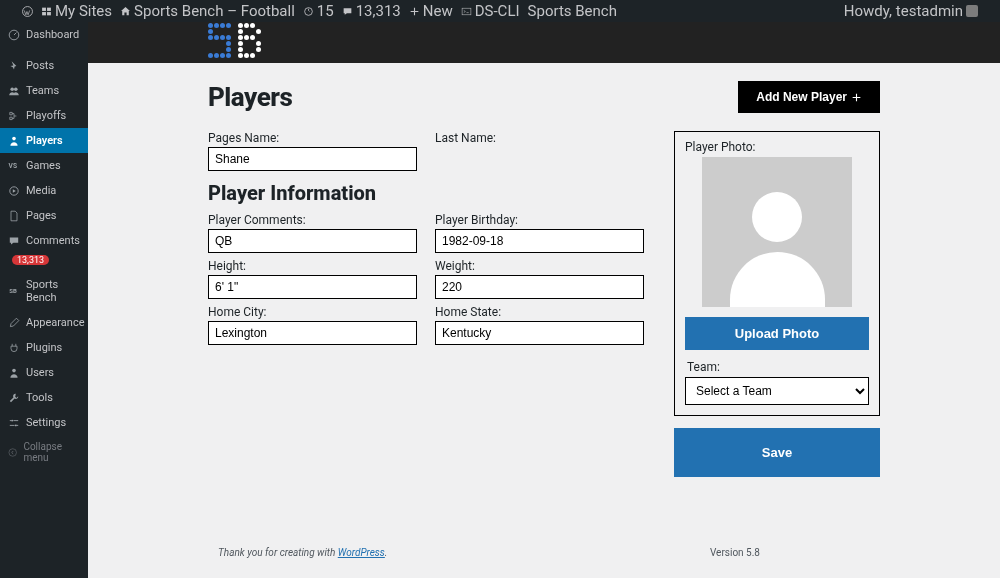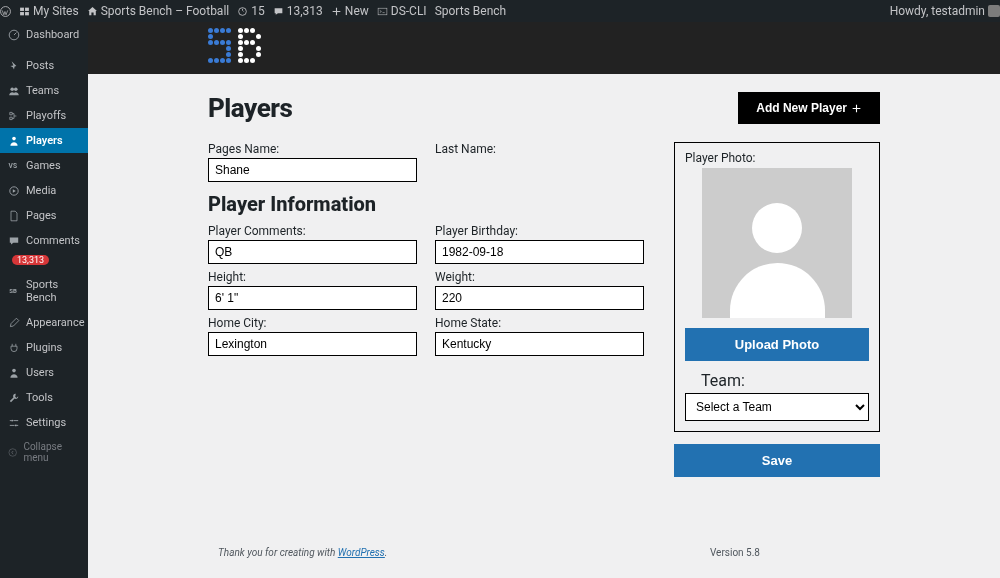--- a/index.html
+++ b/index.html
@@ -1,19 +1,19 @@
 <!DOCTYPE html>
 <html><head>
 <meta charset="utf-8">
 <style>
   * { box-sizing: border-box; margin: 0; padding: 0; }
   body { font-family: -apple-system, BlinkMacSystemFont, "Segoe UI", Roboto, sans-serif; font-size: 13px; background: #f0f0f1; color: #1d2327; width: 1000px; height: 578px; overflow: hidden; }
   
   
-  .adminbar { height: 22px; background: #1d2327; color: #c3c4c7; display: flex; align-items: center; font-size: 12px; padding: 0 0; justify-content: space-between; }
+  .adminbar { height: 22px; background: #1d2327; color: #c3c4c7; display: flex; align-items: center; font-size: 15px; padding: 0 22px; justify-content: space-between; }
   .adminbar-left, .adminbar-right { display: flex; align-items: center; gap: 8px; }
   .adminbar-item { display: flex; align-items: center; gap: 3px; cursor: pointer; }
   .adminbar-item svg { width: 11px; height: 11px; fill: #c3c4c7; }
   .admin-avatar { width: 12px; height: 12px; background: #7c7c7c; border-radius: 2px; }
   
   
   .wrap { display: flex; height: calc(100% - 22px); }
   .sidebar { width: 88px; background: #1d2327; color: #c3c4c7; font-size: 11px; overflow: hidden; }
   .menu-item { display: flex; align-items: center; gap: 6px; padding: 6px 8px; cursor: pointer; }
   .menu-item.current { background: #0073aa; color: #fff; font-weight: 600; }
@@ -44,23 +44,23 @@
   .field label { font-size: 12px; margin-bottom: 2px; }
   .field input, .field select { border: 1px solid #000; padding: 4px 6px; font-size: 12px; background:#fff; width:100%; }
   .section-title { font-size: 20px; font-weight: 800; margin: 10px 0 8px 0;}
 
   .photo-box { border:1px solid #000; padding: 8px 10px 10px 10px; }
   .photo-label { font-size:12px; margin-bottom:3px;}
   .photo-placeholder { width: 150px; height: 150px; margin: 0 auto 10px auto; background:#ccc; position:relative; display:flex;align-items:flex-end;justify-content:center; overflow:hidden;}
   .avatar-head{width:50px;height:50px;background:#fff;border-radius:50%;position:absolute;top:35px;}
   .avatar-body{width:95px;height:55px;background:#fff;border-radius:50px 50px 0 0;}
   .btn-upload { width:100%; background:#2271b1; color:#fff; border:none; padding:9px 0; font-size:13px; font-weight:600; cursor:pointer;}
-  .team-label{font-size:16px;margin:10px 0 3px 16px;}
+  .team-label{font-size:12px;margin:10px 0 3px 2px;}
   .team-select{width:100%;border:1px solid #000;padding:5px 6px;font-size:12px;background:#fff;}
-  .btn-save{width:206px;background:#2271b1;color:#fff;border:none;padding:9px 0;font-size:13px;font-weight:600;cursor:pointer;margin-top:12px;}
+  .btn-save{width:206px;background:#2271b1;color:#fff;border:none;padding:17px 0;font-size:13px;font-weight:600;cursor:pointer;margin-top:12px;}
 
   .footer { padding: 30px 120px 10px 10px; display:flex;justify-content:space-between;font-size:10px;color:#50575e; margin-top: 40px;}
   .footer a{color:#2271b1;text-decoration:underline;font-style:italic;}
   .footer-left{font-style:italic;margin-left:0;}
 </style>
 </head>
 <body>
 
 <div class="adminbar">
   <div class="adminbar-left">

